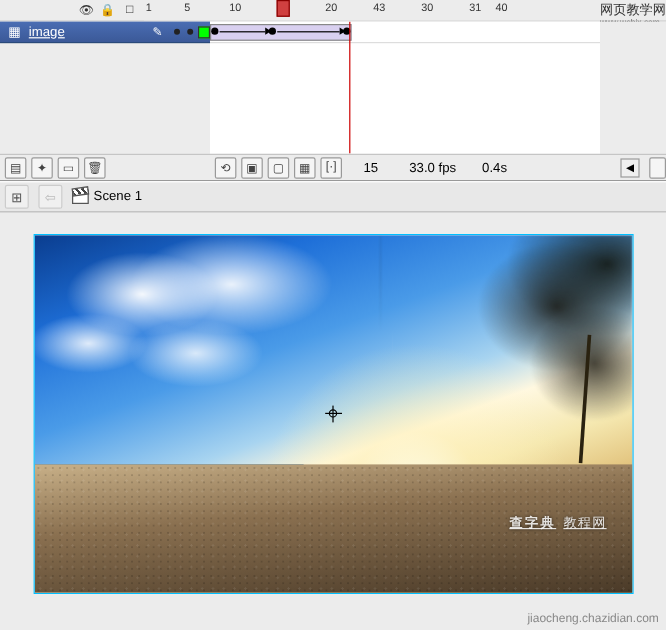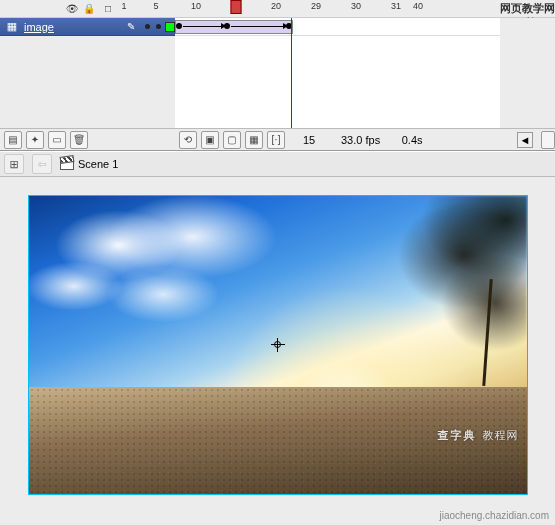--- a/index.html
+++ b/index.html
@@ -7,21 +7,21 @@
 
 
 .timeline-panel { background: #ececec; border-bottom: 1px solid #999; }
 .timeline-header { display: flex; height: 18px; background: #ececec; border-bottom: 1px solid #ccc; }
 .layer-header-pad { width: 120px; display: flex; align-items: center; justify-content: flex-end; gap: 6px; padding-right: 6px; }
 .col-icon { width: 12px; height: 12px; display: flex; align-items: center; justify-content: center; color: #333; font-size: 10px; }
 .ruler { flex: 1; position: relative; background: #ececec; display: flex; align-items: center; overflow: hidden; }
 .ruler-ticks { position: absolute; left: 0; top: 0; right: 0; bottom: 0; }
 .ruler-num { position: absolute; top: 1px; font-size: 9px; color: #333; transform: translateX(-50%); }
 .playhead-marker { position: absolute; top: 0; width: 11px; height: 14px; background: #d04040; border: 1px solid #800; transform: translateX(-50%); }
-.header-extra { width: 55px; font-size: 9px; color: #333; padding-top: 1px; font-weight: bold; }
+.header-extra { width: 55px; font-size: 9px; color: #333; padding-top: 1px; }
 
 
 .layers-body { display: flex; height: 110px; }
 .layer-list { width: 175px; background: #ececec; }
 .layer-row { height: 18px; display: flex; align-items: center; background: #3b5998; background: linear-gradient(#4a6db3,#3b5998); color: #fff; padding-left: 6px; gap: 4px; border-bottom: 1px solid #2a4a7a; }
 .layer-icon-sq { width: 12px; height: 12px; display: flex; align-items: center; justify-content: center; }
 .layer-name { flex: 1; padding-left: 2px; text-decoration: underline; }
 .layer-pencil { width: 14px; font-size: 10px; }
 .layer-dots { display: flex; gap: 6px; align-items: center; }
 .dot { width: 5px; height: 5px; background: #222; border-radius: 50%; }
@@ -66,21 +66,21 @@
 .palms { position: absolute; right: 0; top: 0; width: 42%; height: 80%; }
 .palm-fronds { position: absolute; inset: 0; background: radial-gradient(ellipse 140px 100px at 90% 10%, rgba(30,30,10,0.85) 0%, rgba(40,35,15,0) 60%), radial-gradient(ellipse 110px 90px at 70% 25%, rgba(35,30,12,0.8) 0%, rgba(40,35,15,0) 60%), radial-gradient(ellipse 90px 80px at 85% 45%, rgba(30,28,10,0.75) 0%, rgba(40,35,15,0) 60%); filter: blur(1px) contrast(1.2); }
 .palm-trunk { position: absolute; right: 18%; top: 35%; width: 3px; height: 45%; background: #2a2210; transform: rotate(4deg); }
 .center-cross { position: absolute; left: 50%; top: 50%; width: 14px; height: 14px; transform: translate(-50%,-50%); }
 .center-cross:before, .center-cross:after { content: ""; position: absolute; background: #000; }
 .center-cross:before { left: 6px; top: 0; width: 1px; height: 14px; }
 .center-cross:after { top: 6px; left: 0; height: 1px; width: 14px; }
 .center-cross .ring { position: absolute; left: 3px; top: 3px; width: 7px; height: 7px; border: 1px solid #000; border-radius: 50%; }
 
 
-.wm1 { position: absolute; right: 8px; bottom: 50px; color: rgba(255,255,255,0.85); font-size: 17px; font-weight: bold; letter-spacing: 2px; text-shadow: 0 0 3px rgba(0,0,0,0.6); }
+.wm1 { position: absolute; right: 21px; bottom: 50px; color: rgba(255,255,255,0.85); font-size: 17px; font-weight: bold; letter-spacing: 2px; text-shadow: 0 0 3px rgba(0,0,0,0.6); text-decoration: underline; }
 .wm1 .sub { font-size: 11px; font-weight: normal; letter-spacing: 1px; margin-left: 6px; }
 .wm2 { position: absolute; right: 6px; bottom: 4px; color: #888; font-size: 10px; }
 </style>
 </head>
 <body>
 
 <div class="timeline-panel">
 
   <div class="timeline-header">
     <div class="layer-header-pad">
@@ -88,21 +88,21 @@
       <span class="col-icon">🔒</span>
       <span class="col-icon">□</span>
     </div>
     <div class="ruler">
       <div class="ruler-ticks">
         <div class="ruler-num" style="left:4px">1</div>
         <div class="ruler-num" style="left:36px">5</div>
         <div class="ruler-num" style="left:76px">10</div>
         <div class="ruler-num" style="left:116px">15</div>
         <div class="ruler-num" style="left:156px">20</div>
-        <div class="ruler-num" style="left:196px">29</div>
+        <div class="ruler-num" style="left:196px">43</div>
         <div class="ruler-num" style="left:236px">30</div>
         <div class="ruler-num" style="left:276px">31</div>
         <div class="ruler-num" style="left:298px">40</div>
         <div class="playhead-marker" style="left:116px"></div>
       </div>
     </div>
     <div class="header-extra">
       <div>网页教学网</div>
       <div style="font-size:7px;color:#666">www.webjx.com</div>
     </div>

